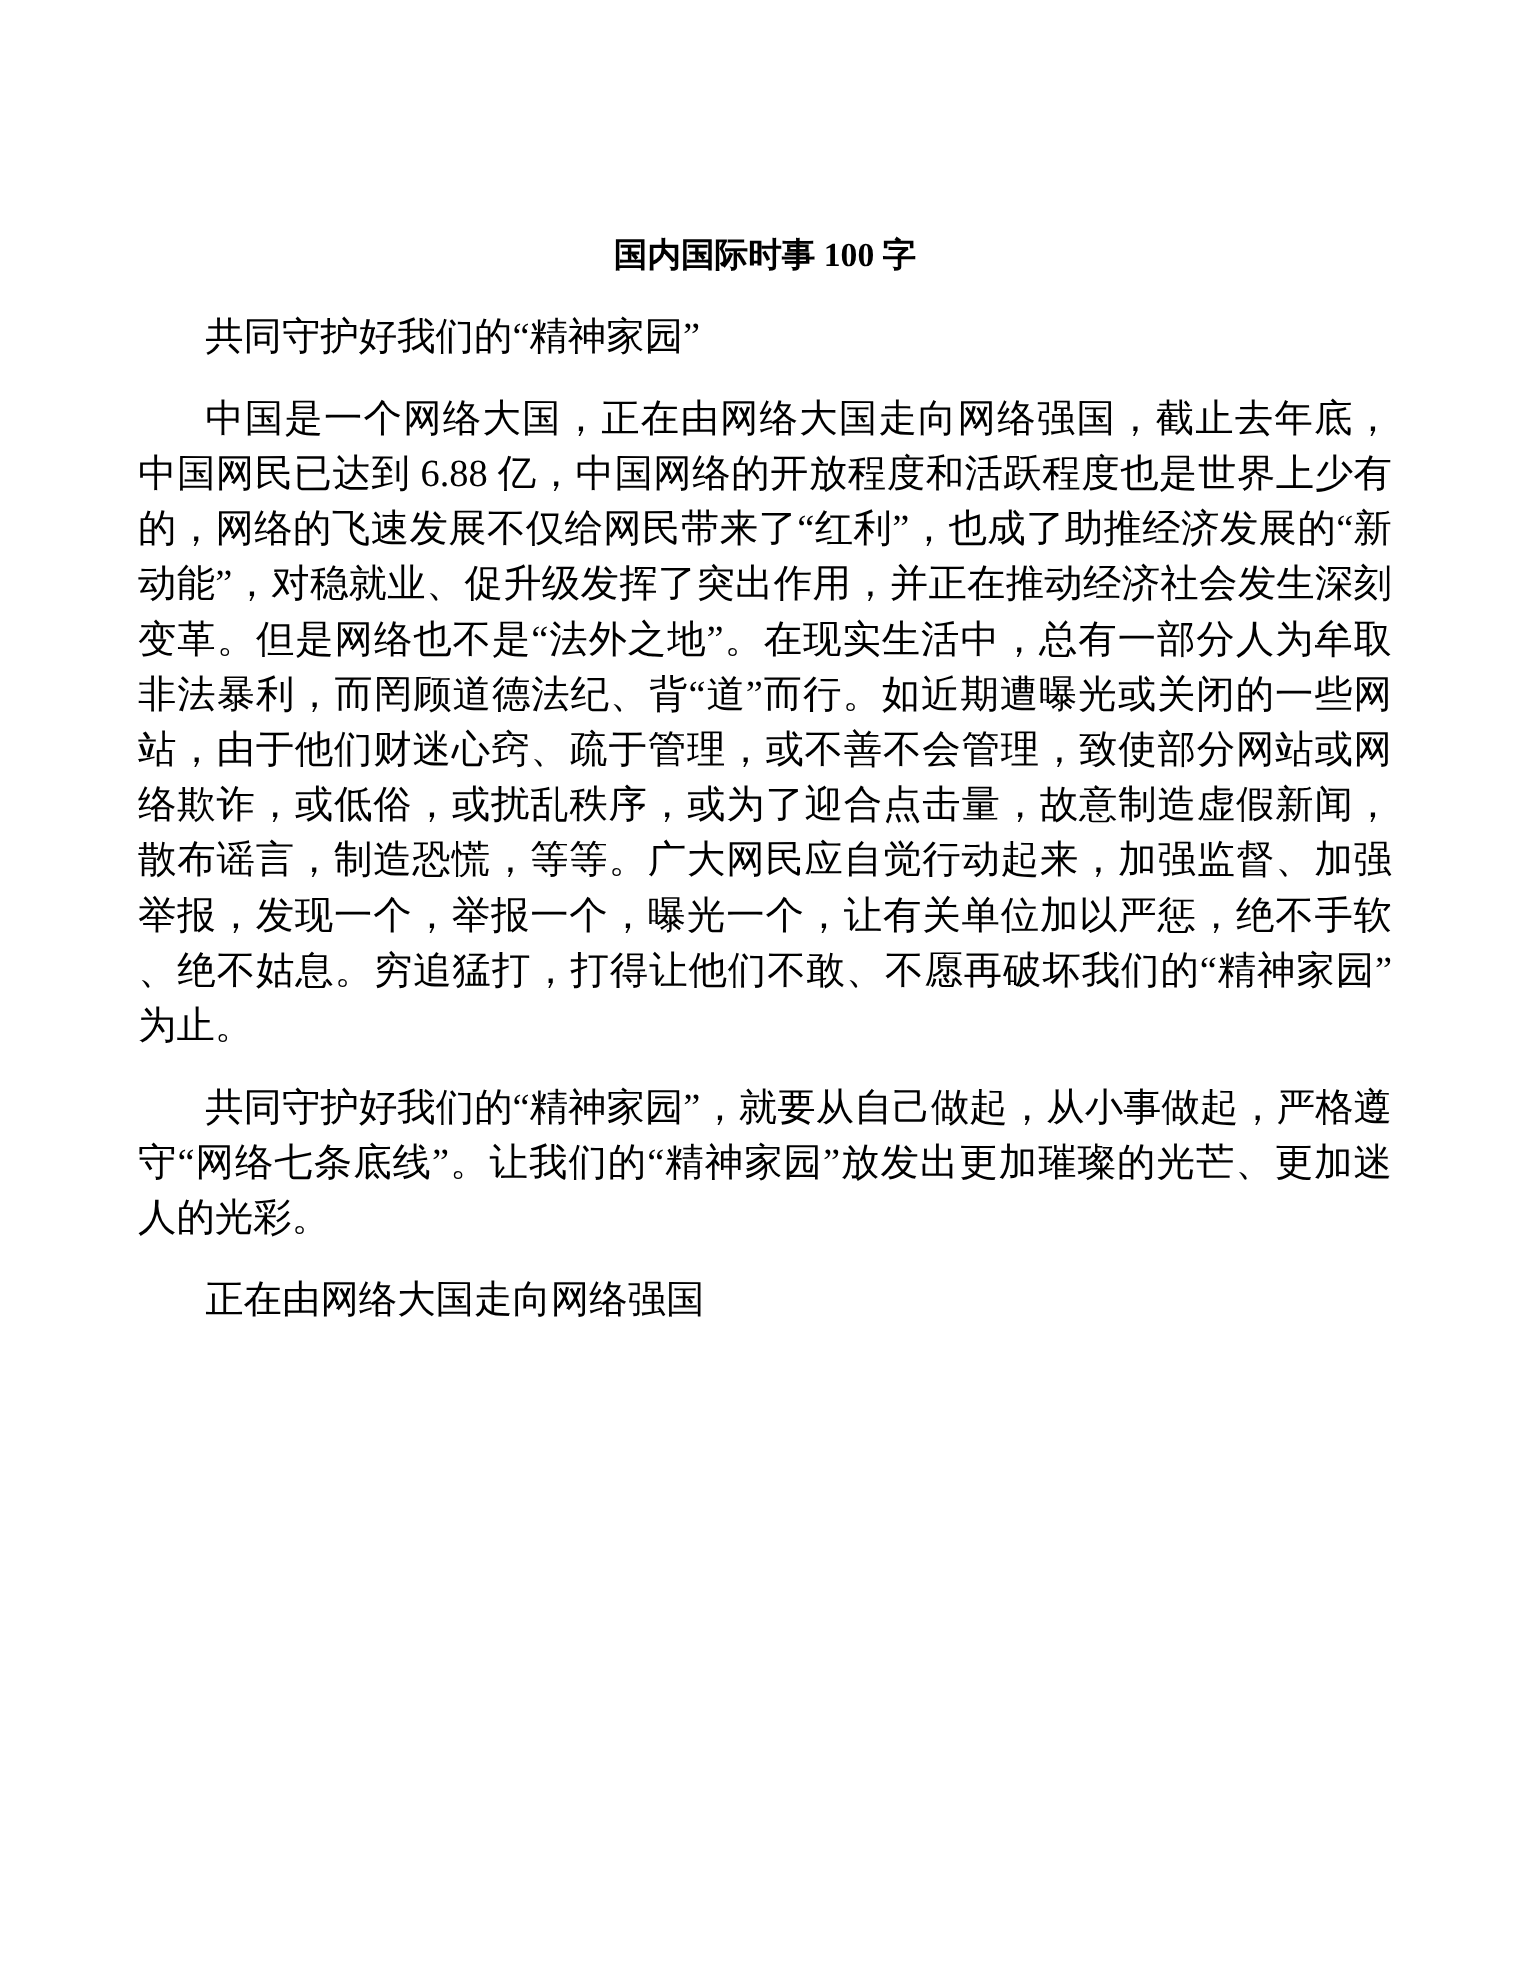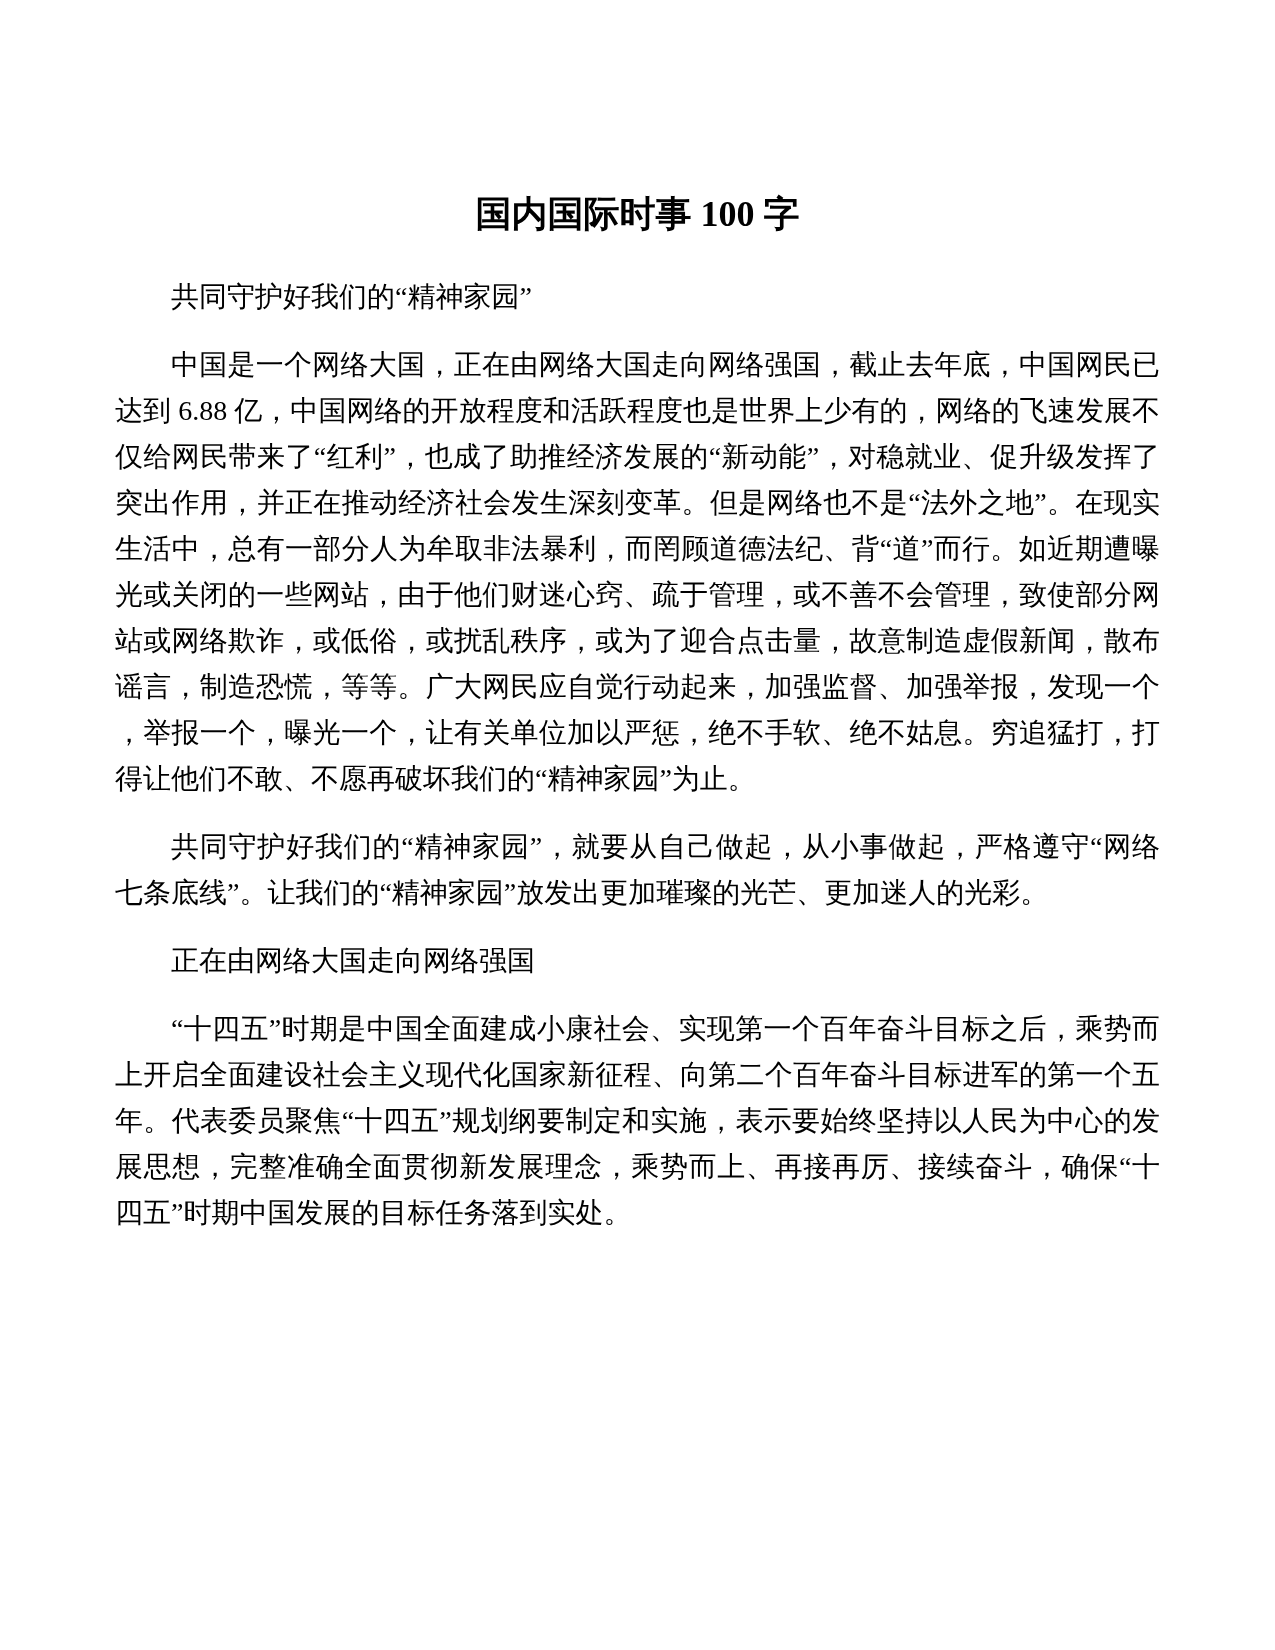--- a/index.html
+++ b/index.html
@@ -13,29 +13,29 @@
     height: 1650px;
     box-sizing: border-box;
     margin: 0 auto;
     padding: 190px 115px 0 115px;
     background: #ffffff;
     color: #000000;
     font-family: "Liberation Serif", "DejaVu Serif", serif;
     overflow: hidden;
   }
   .doc-title {
-    font-size: 36px;
+    font-size: 28px;
     line-height: 48px;
     font-weight: 700;
     text-align: center;
-    margin: 0 0 36px 0;
+    margin: 0 0 19px 0;
     white-space: nowrap;
   }
   .para {
-    font-size: 28px;
+    font-size: 32px;
     line-height: 46px;
     margin: 0 0 22px 0;
     text-indent: 56px;
     text-align: justify;
     line-break: anywhere;
     overflow-wrap: break-word;
   }
 </style>
 </head>
 <body>
@@ -45,15 +45,14 @@
 
   <p class="para">共同守护好我们的“精神家园”</p>
 
 
   <p class="para">中国是一个网络大国，正在由网络大国走向网络强国，截止去年底，中国网民已达到 6.88 亿，中国网络的开放程度和活跃程度也是世界上少有的，网络的飞速发展不仅给网民带来了“红利”，也成了助推经济发展的“新动能”，对稳就业、促升级发挥了突出作用，并正在推动经济社会发生深刻变革。但是网络也不是“法外之地”。在现实生活中，总有一部分人为牟取非法暴利，而罔顾道德法纪、背“道”而行。如近期遭曝光或关闭的一些网站，由于他们财迷心窍、疏于管理，或不善不会管理，致使部分网站或网络欺诈，或低俗，或扰乱秩序，或为了迎合点击量，故意制造虚假新闻，散布谣言，制造恐慌，等等。广大网民应自觉行动起来，加强监督、加强举报，发现一个，举报一个，曝光一个，让有关单位加以严惩，绝不手软、绝不姑息。穷追猛打，打得让他们不敢、不愿再破坏我们的“精神家园”为止。</p>
 
   <p class="para">共同守护好我们的“精神家园”，就要从自己做起，从小事做起，严格遵守“网络七条底线”。让我们的“精神家园”放发出更加璀璨的光芒、更加迷人的光彩。</p>
 
   <p class="para">正在由网络大国走向网络强国</p>
 
-  <p class="para">“十四五”时期是中国全面建成小康社会、实现第一个百年奋斗目标之后，乘势而上开启全面建设社会主义现代化国家新征程、向第二个百年奋斗目标进军的第一个五年。代表委员聚焦“十四五”规划纲要制定和实施，表示要始终坚持以人民为中心的发展思想，完整准确全面贯彻新发展理念，乘势而上、再接再厉、接续奋斗，确保“十四五”时期中国发展的目标任务落到实处。</p>
 
 </div>
 
 </body></html>

